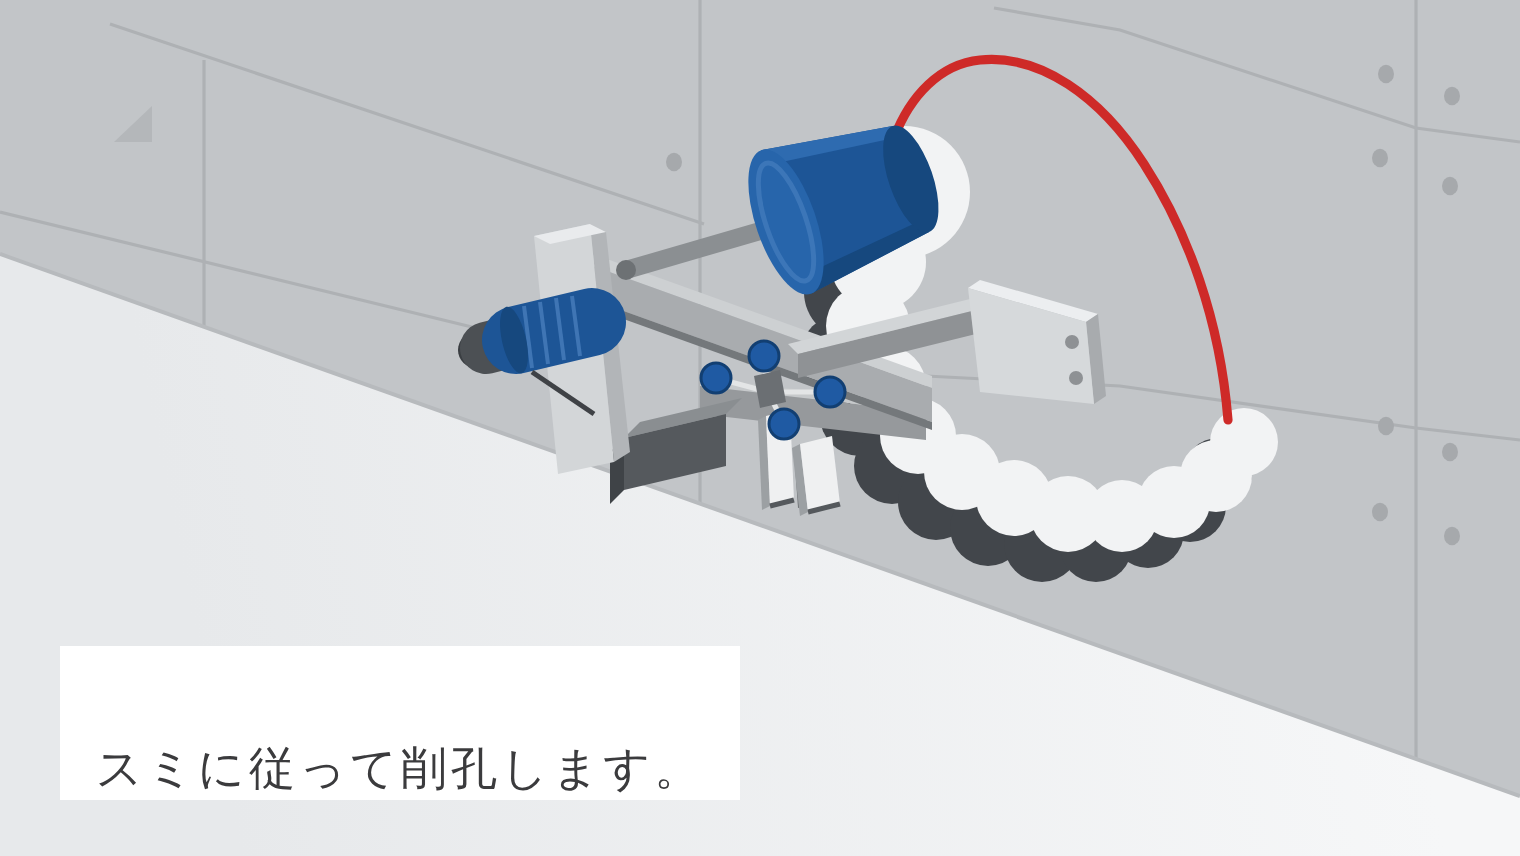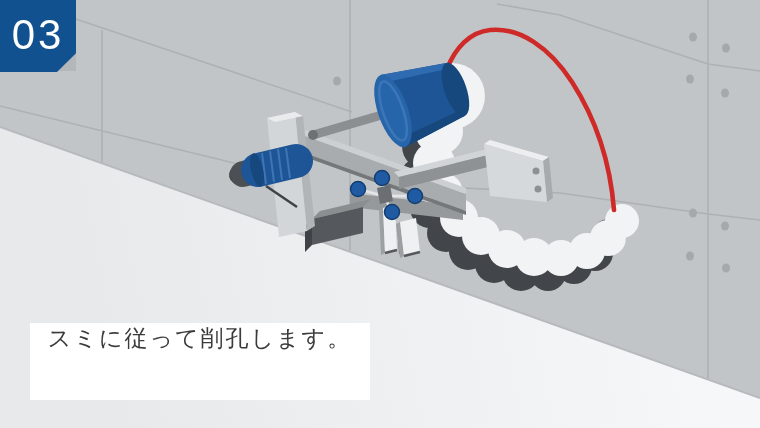--- a/index.html
+++ b/index.html
@@ -21,21 +21,21 @@
     position:absolute;left:0;top:0;width:76px;height:72px;
     background:var(--badge-blue);
     clip-path:polygon(0 0,100% 0,100% 74%,75% 100%,0 100%);
     display:flex;align-items:center;justify-content:center;
     color:#ffffff;font-size:42px;font-weight:500;letter-spacing:3px;
     padding-bottom:2px;box-sizing:border-box;
   }
   .caption-box{
     position:absolute;left:30px;top:323px;width:340px;height:77px;
     background:var(--caption-bg);
-    display:flex;align-items:flex-start;justify-content:center;
+    display:flex;align-items:flex-end;justify-content:center;
   }
   .caption-box span{
     color:var(--caption-text);font-size:23px;letter-spacing:2px;font-weight:500;
   }
 </style>
 </head>
 <body>
 
 <div class="stage">
 
@@ -195,21 +195,18 @@
         <circle cx="382" cy="178" r="7.5"></circle>
         <circle cx="415" cy="196" r="7.5"></circle>
         <circle cx="392" cy="212" r="7.5"></circle>
       </g>
     </g>
   </g>
 
   <polygon points="57,71 76,53 76,71" fill="#b4b7ba"></polygon>
 </svg>
 
-<div class="step-badge">
-  <span>03</span>
-</div>
 
 <div class="caption-box">
   <span>スミに従って削孔します。</span>
 </div>
 
 </div>
 
 </body></html>

